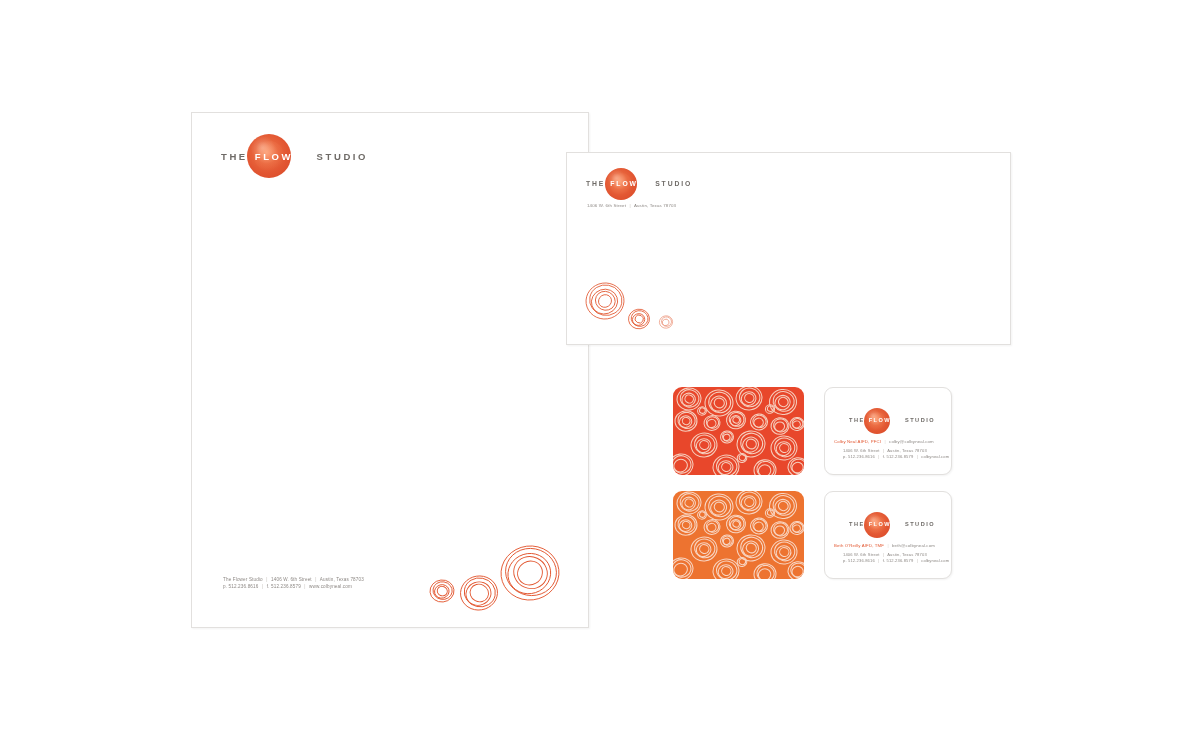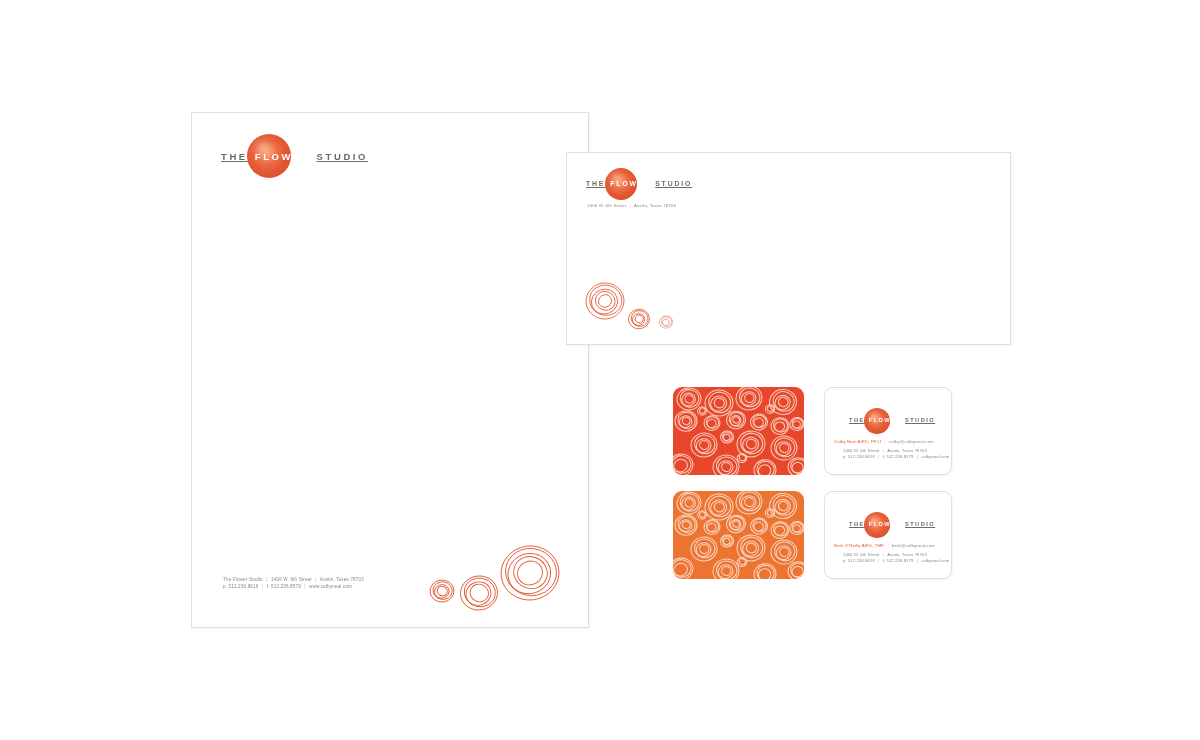--- a/index.html
+++ b/index.html
@@ -28,21 +28,21 @@
     background:
       radial-gradient(circle at 36% 32%, rgba(255,255,255,0.50) 0%, rgba(255,255,255,0.12) 16%, rgba(255,255,255,0) 30%),
       radial-gradient(circle at 44% 42%, #ef7a4e 0%, #e8653c 34%, #e25632 58%, #dd4f2c 78%, rgba(232,97,58,0.55) 92%, rgba(232,97,58,0.15) 100%);
   }
   .logo .blob::after{
     content:""; position:absolute; left:17%; top:17%; right:17%; bottom:17%;
     border-radius:50%;
     background:radial-gradient(circle at 42% 38%, rgba(255,170,130,0.85) 0%, rgba(240,120,80,0.35) 45%, rgba(225,85,50,0.0) 72%);
   }
   .logo .wordmark { position:relative; display:flex; align-items:center; }
-  .logo .w-the, .logo .w-studio { color:#6e6a66;text-decoration:underline; }
+  .logo .w-the, .logo .w-studio { color:#6e6a66; }
   .logo .w-flower { color:#ffffff; position:relative; z-index:3; }
   .logo .w-the, .logo .w-studio, .logo .w-flower { font-weight:bold; }
 
   
   .logo-lh  { font-size:9.5px; letter-spacing:2.6px; }
   .logo-lh .blob { width:44px; height:44px; left:26px; top:-18px; }
   
   .logo-env { font-size:6.8px; letter-spacing:1.9px; }
   .logo-env .blob { width:32px; height:32px; left:19px; top:-13px; }
   

